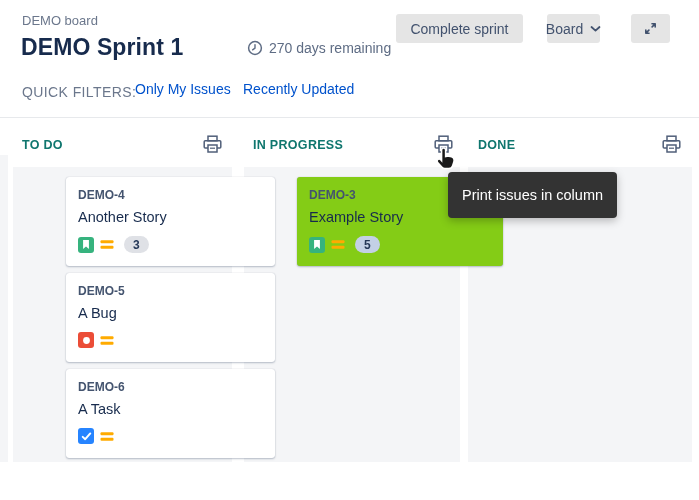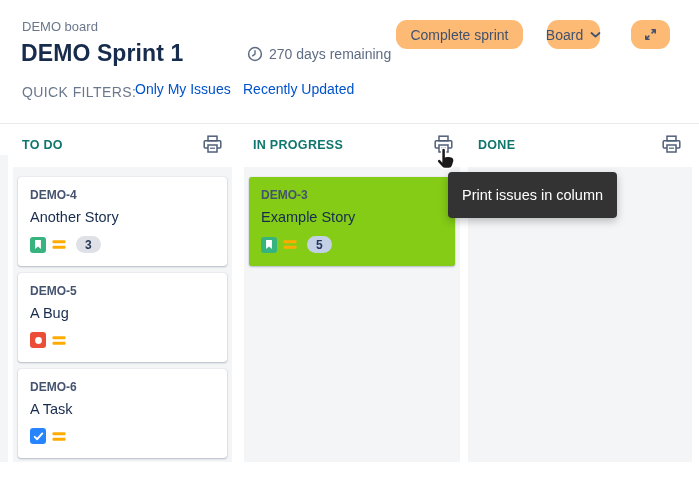--- a/index.html
+++ b/index.html
@@ -3,46 +3,46 @@
 <meta charset="utf-8">
 <style>
   * { margin:0; padding:0; box-sizing:border-box; }
   html,body { width:699px; height:500px; }
   body {
     font-family:"Liberation Sans", sans-serif;
     background:#ffffff; position:relative; overflow:hidden;
     color:#172b4d;
   }
   
-  .header { position:absolute; top:10px; left:0; width:699px; height:114px; background:#fff; border-bottom:1px solid #e7e9ec; }
+  .header { position:absolute; top:4px; left:0; width:699px; height:114px; background:#fff; border-bottom:1px solid #e7e9ec; }
   .breadcrumb { position:absolute; left:22px; top:9px; font-size:13px; color:#6b778c; cursor:pointer; }
   .page-title { position:absolute; left:21px; top:30px; font-size:23px; font-weight:600; color:#172b4d; letter-spacing:.1px; }
   .days { position:absolute; left:247px; top:16px; display:flex; align-items:center; gap:6px; font-size:14px; color:#5e6c84;margin-top:20px; }
-  .btn { position:absolute; top:10px; height:29px; background:#fdba74; border:none; border-radius:11px;
+  .btn { position:absolute; top:10px; height:29px; background:#e5e5e5; border:none; border-radius:3px;
          color:#42526e; font-size:14px; font-family:inherit; display:flex; align-items:center; justify-content:center; gap:7px; cursor:pointer; }
   .btn-complete { left:396px; width:127px; }
   .btn-board { left:547px; width:53px; }
   .btn-expand { left:631px; width:39px; }
   
   .qf-label { position:absolute; left:22px; top:84px; font-size:14px; font-weight:normal; letter-spacing:.4px; color:#6b778c; }
   .qf-link { position:absolute; top:81px; font-size:14px; color:#0052cc; cursor:pointer; }
   .qf-link-1 { left:135px; }
   .qf-link-2 { left:243px; }
   
   .left-strip { position:absolute; left:0; top:155px; width:8px; height:307px; background:#f4f5f7; }
   .col-bg { position:absolute; top:167px; height:295px; background:#f4f5f7; }
   .col1 { left:13px;  width:219px; }
   .col2 { left:244px; width:216px; }
   .col3 { left:468px; width:224px; }
   .col-title { position:absolute; top:138px; font-size:12.5px; font-weight:bold; letter-spacing:.3px; color:#0f766e; }
   .print-btn { position:absolute; top:134px; width:22px; height:20px; background:none; border:none; cursor:pointer; padding:0; }
   
   .card { position:absolute; width:209px; height:89px; background:#fff; border-radius:3px;
           padding:11px 12px 10px 12px; cursor:pointer;
-          box-shadow:0 1px 2px rgba(9,30,66,.25), 0 0 1px rgba(9,30,66,.25); }
+          box-shadow:0 1px 2px rgba(9,30,66,.25), 0 0 1px rgba(9,30,66,.25);margin-left:48px; }
   .card.selected { background:#84cc16; }
   .card-key { font-size:12px; font-weight:bold; color:#44546f; margin-bottom:7px; }
   .card-summary { font-size:14.5px; color:#172b4d; margin-bottom:11px; }
   .card-icons { display:flex; align-items:center; gap:6px; }
   .type-icon { width:16px; height:16px; border-radius:3px; display:flex; align-items:center; justify-content:center; }
   .type-story { background:#36b37e; }
   .type-bug   { background:#eb4d37; }
   .type-task  { background:#2684ff; }
   .badge { background:#dfe1e6; color:#253858; font-size:12px; font-weight:bold;
            padding:1.5px 9px; border-radius:10px; margin-left:3px; }

